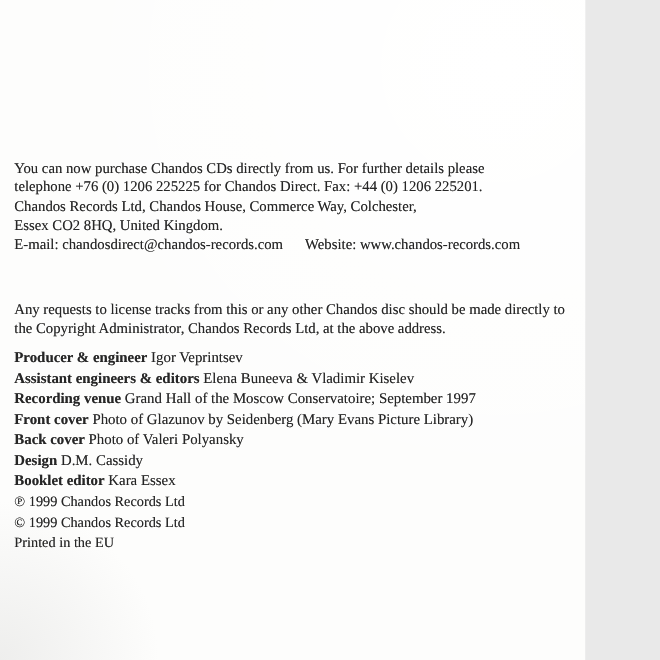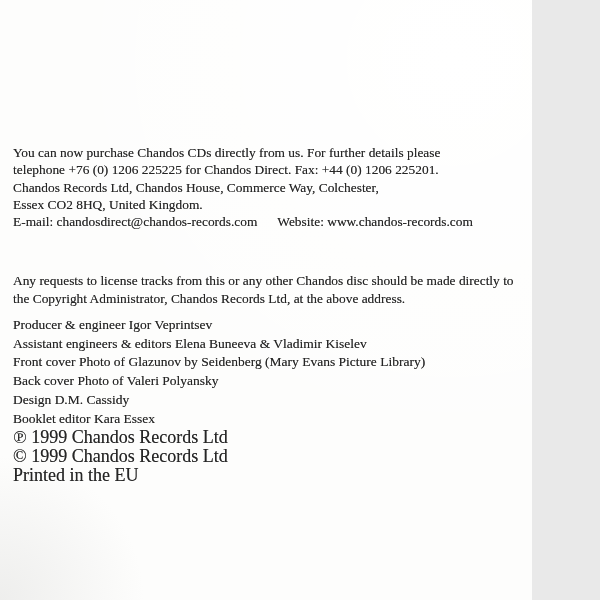--- a/index.html
+++ b/index.html
@@ -11,23 +11,23 @@
                      radial-gradient(circle at 0% 100%, rgba(210,210,208,0.35) 0%, rgba(255,255,255,0) 18%);
     font-family:"Liberation Serif","DejaVu Serif",serif;
     color:#262626;
     overflow:hidden;
   }
   .page *{text-shadow:0 0 0.6px rgba(40,40,40,0.55);}
   .block{position:absolute;left:13px;right:6px;}
   .contact{top:144px;font-size:13.4px;line-height:17.3px;}
   .license{top:272px;font-size:13.4px;line-height:17.5px;}
   .credits-block{top:316px;font-size:13.5px;line-height:18.7px;}
-  .credits-block .small{font-size:18px;}
+  .credits-block .small{font-size:13px;}
   .line{white-space:nowrap;}
-  .b{font-weight:normal;}
+  .b{font-weight:bold;}
   .gap{display:inline-block;width:20px;}
   .page-number{
     position:absolute;top:572px;left:0;width:100%;
     text-align:center;font-size:11.5px;letter-spacing:1px;color:#303030;
   }
 </style>
 </head>
 <body>
 
 <div class="page">
@@ -41,20 +41,21 @@
   </div>
 
   <div class="block license">
     <div class="line">Any requests to license tracks from this or any other Chandos disc should be made directly to</div>
     <div class="line">the Copyright Administrator, Chandos Records Ltd, at the above address.</div>
   </div>
 
   <div class="block credits-block">
     <div class="line"><span class="b">Producer &amp; engineer</span> <span>Igor Veprintsev</span></div>
     <div class="line"><span class="b">Assistant engineers &amp; editors</span> <span>Elena Buneeva &amp; Vladimir Kiselev</span></div>
+    <div class="line"><span class="b">Recording venue</span> <span>Grand Hall of the Moscow Conservatoire; September 1997</span></div>
     <div class="line"><span class="b">Front cover</span> <span>Photo of Glazunov by Seidenberg (Mary Evans Picture Library)</span></div>
     <div class="line"><span class="b">Back cover</span> <span>Photo of Valeri Polyansky</span></div>
     <div class="line"><span class="b">Design</span> <span>D.M. Cassidy</span></div>
     <div class="line"><span class="b">Booklet editor</span> <span>Kara Essex</span></div>
     <div class="line small">℗ 1999 Chandos Records Ltd</div>
     <div class="line small">© 1999 Chandos Records Ltd</div>
     <div class="line small">Printed in the EU</div>
   </div>
 
 

